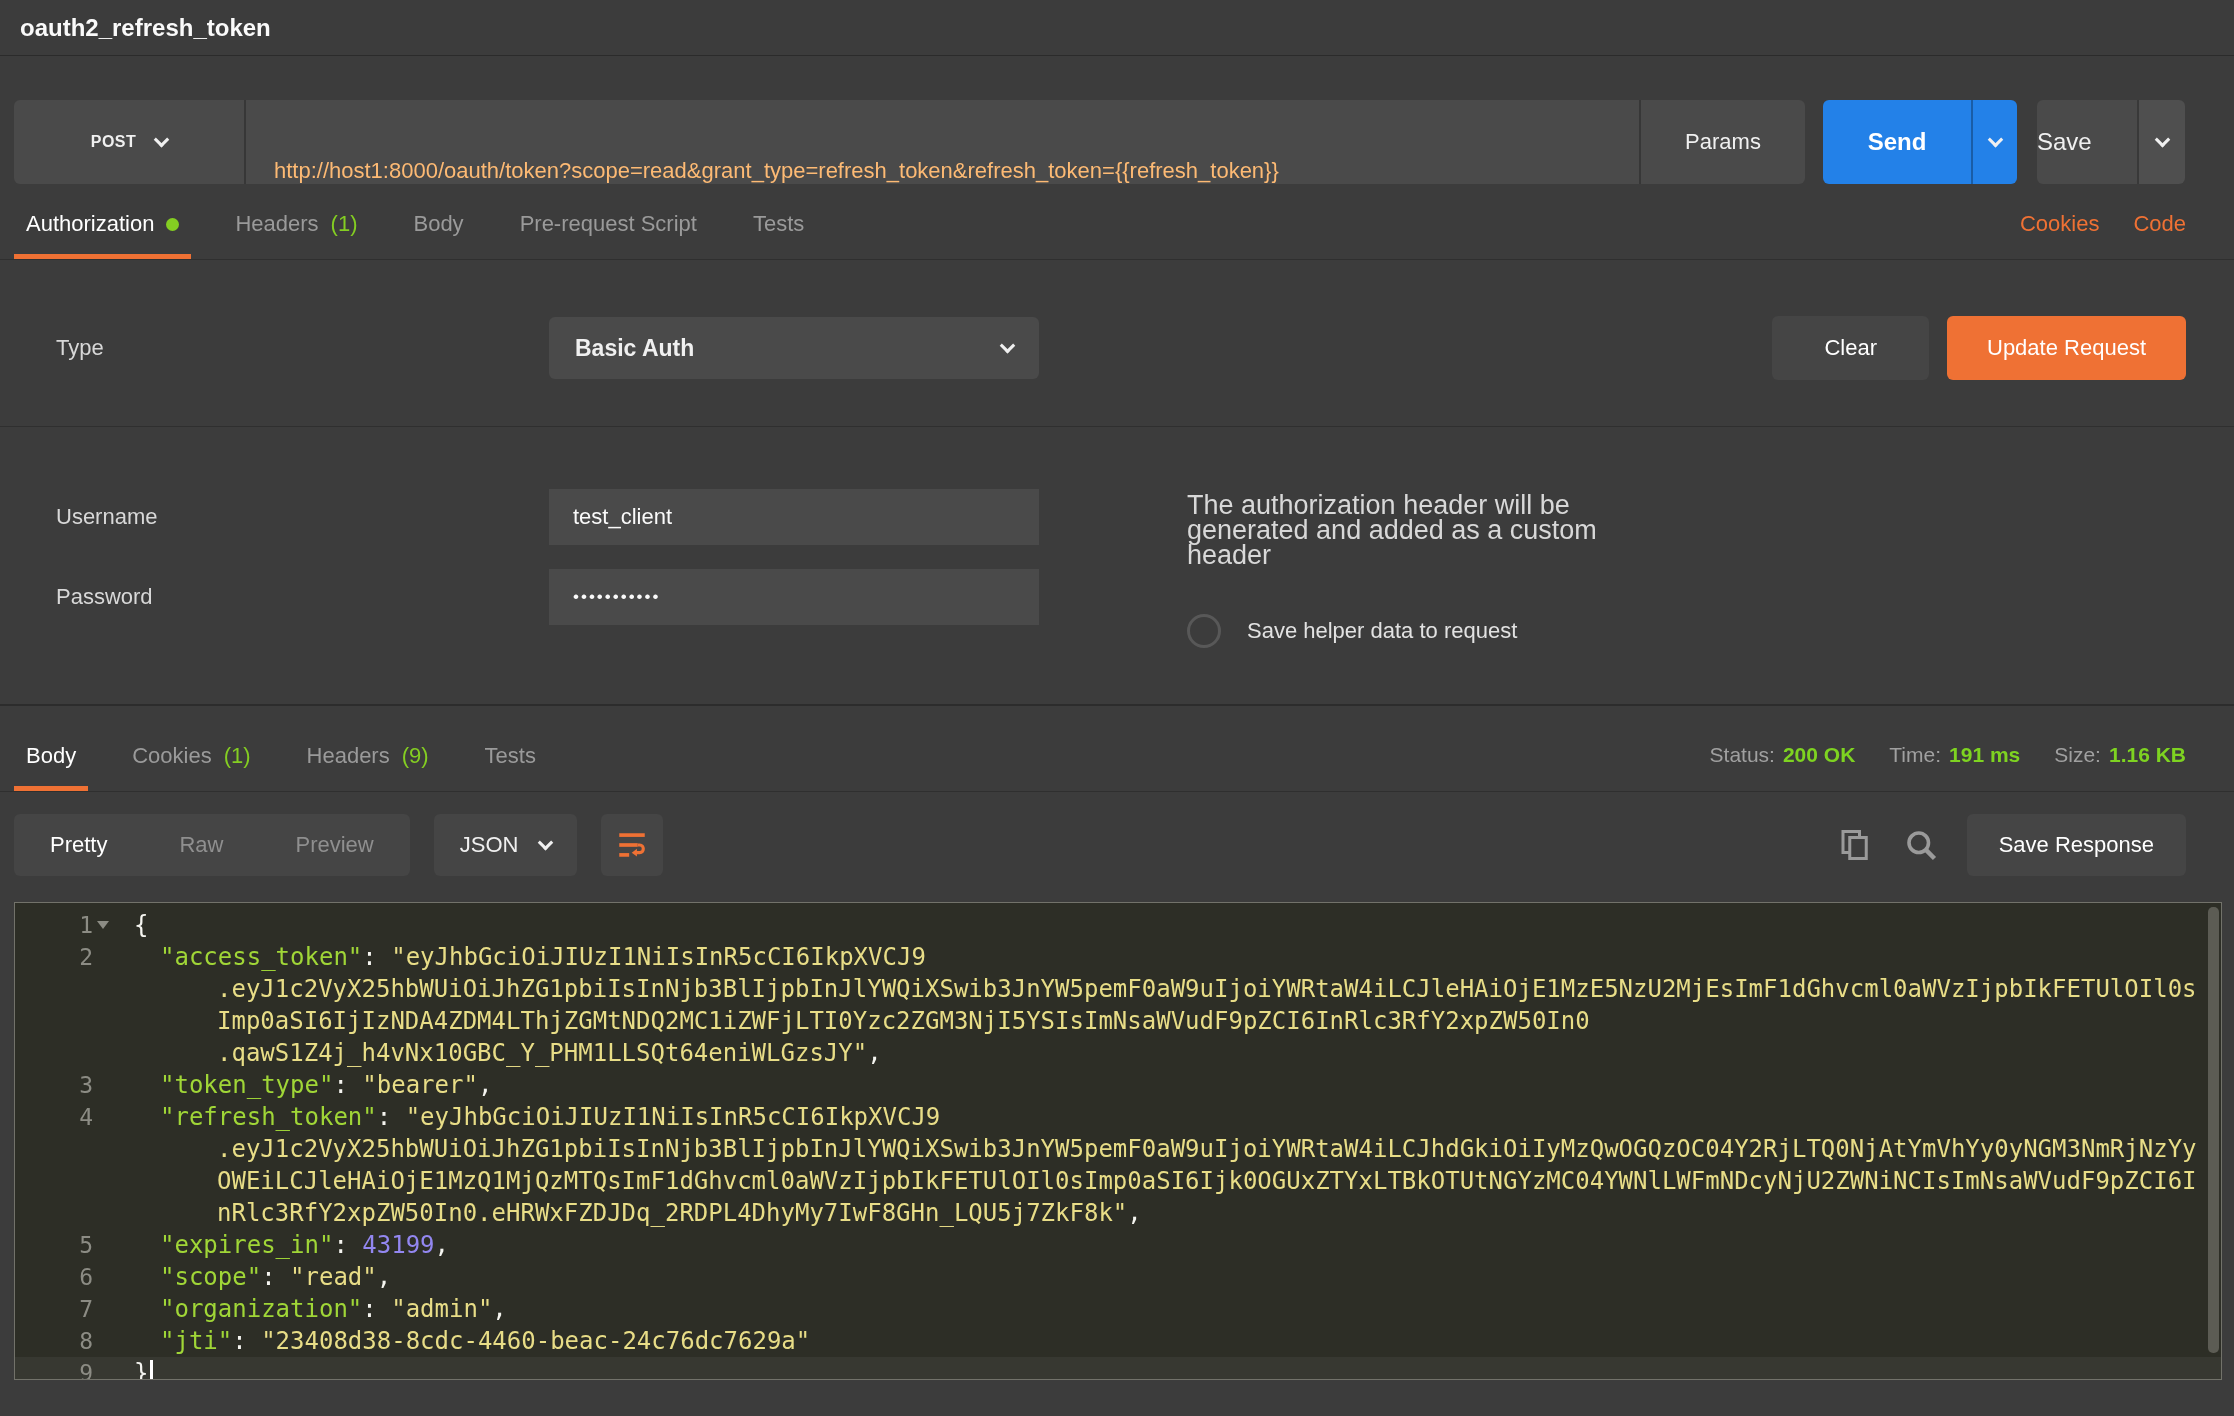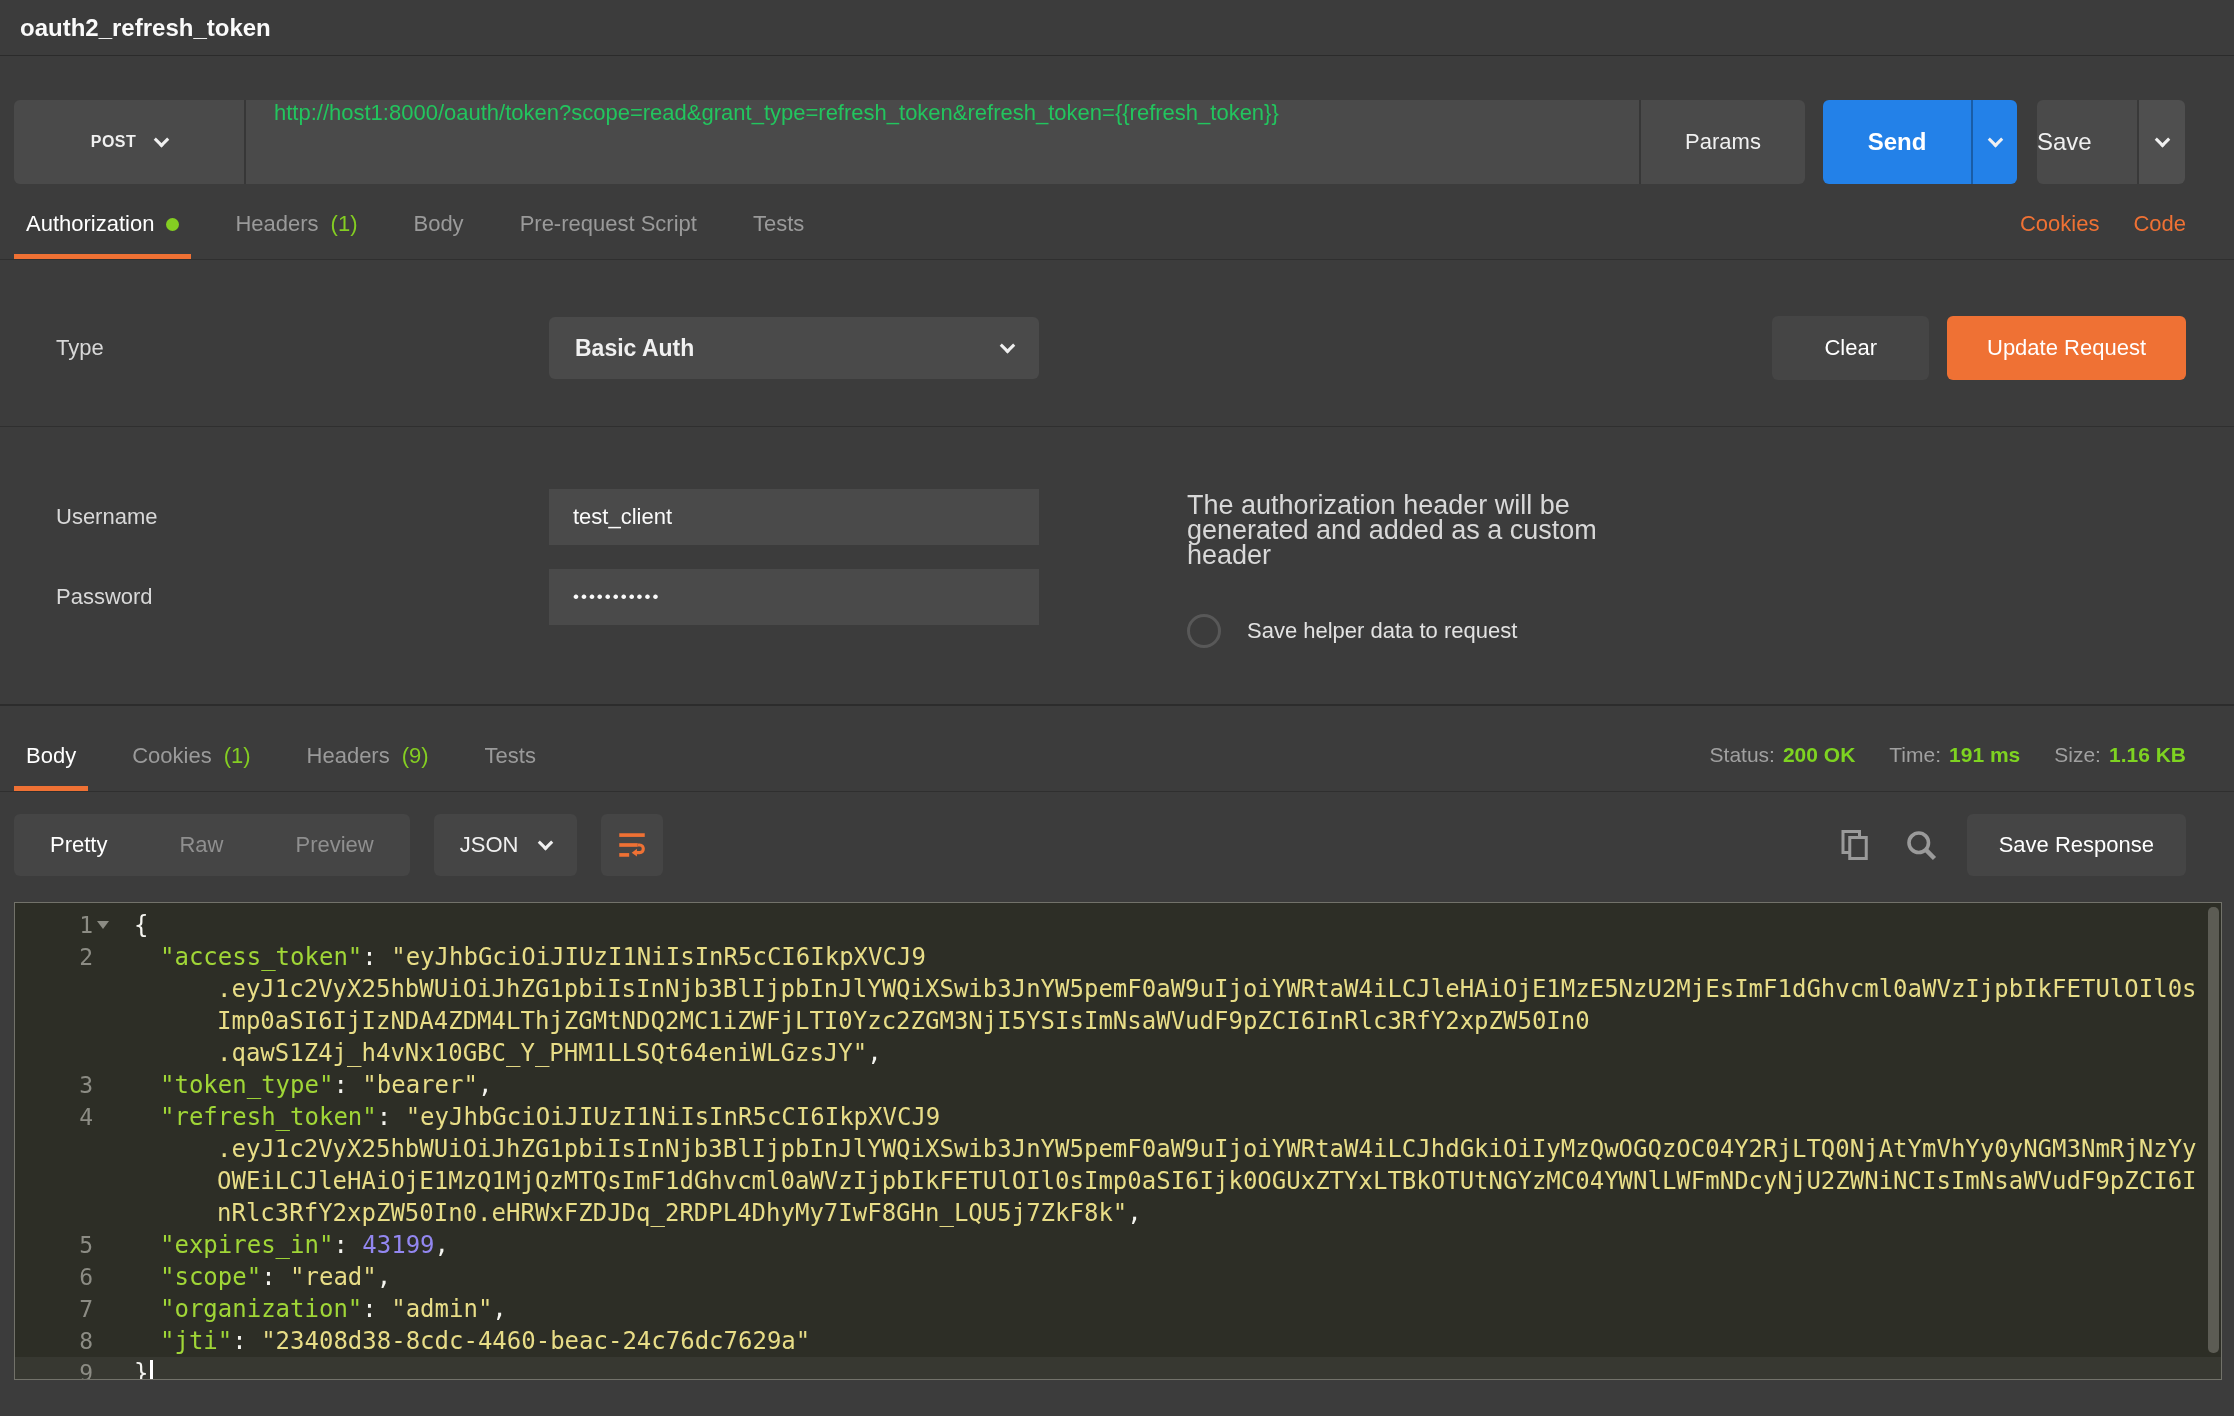--- a/index.html
+++ b/index.html
@@ -8,22 +8,22 @@
 
   
   .title-bar { height:56px; padding:14px 0 0 20px; border-bottom:1px solid #2b2b2b; }
   .title-bar h1 { font-size:24px; font-weight:bold; color:#fafafa; }
 
   
   .request-row { display:flex; align-items:stretch; height:84px; margin:44px 49px 0 14px; }
   .url-group { display:flex; flex:1; background:#4a4a4a; border-radius:6px; overflow:hidden; }
   .method-cell { width:230px; display:flex; align-items:center; justify-content:center; gap:20px;
                  font-size:16px; font-weight:bold; letter-spacing:.5px; cursor:pointer; }
-  .url-cell { flex:1; display:flex; align-items:flex-start; padding:0 28px; font-size:22px;
-              border-left:2px solid rgba(0,0,0,.25); color:#22c55e; white-space:nowrap; overflow:hidden; }
+  .url-cell { flex:1; display:flex; align-items:flex-end; padding:0 28px; font-size:22px;
+              border-left:2px solid rgba(0,0,0,.25); color:#fdba74; white-space:nowrap; overflow:hidden; }
   .params-cell { width:166px; display:flex; align-items:center; justify-content:center; font-size:22px;
                  border-left:2px solid rgba(0,0,0,.25); cursor:pointer; }
   .send-group { display:flex; margin-left:18px; border-radius:6px; overflow:hidden; }
   .send-main { width:148px; background:#2381e8; display:flex; align-items:center; justify-content:center;
                font-size:24px; font-weight:600; color:#fff; cursor:pointer; }
   .send-arrow { width:46px; background:#2381e8; border-left:2px solid rgba(0,0,0,.28);
                 display:flex; align-items:center; justify-content:center; cursor:pointer; }
   .save-group { display:flex; margin-left:20px; border-radius:6px; overflow:hidden; }
   .save-main { width:100px; background:#4a4a4a; display:flex; align-items:center; 
                font-size:24px; font-weight:500; cursor:pointer; }

